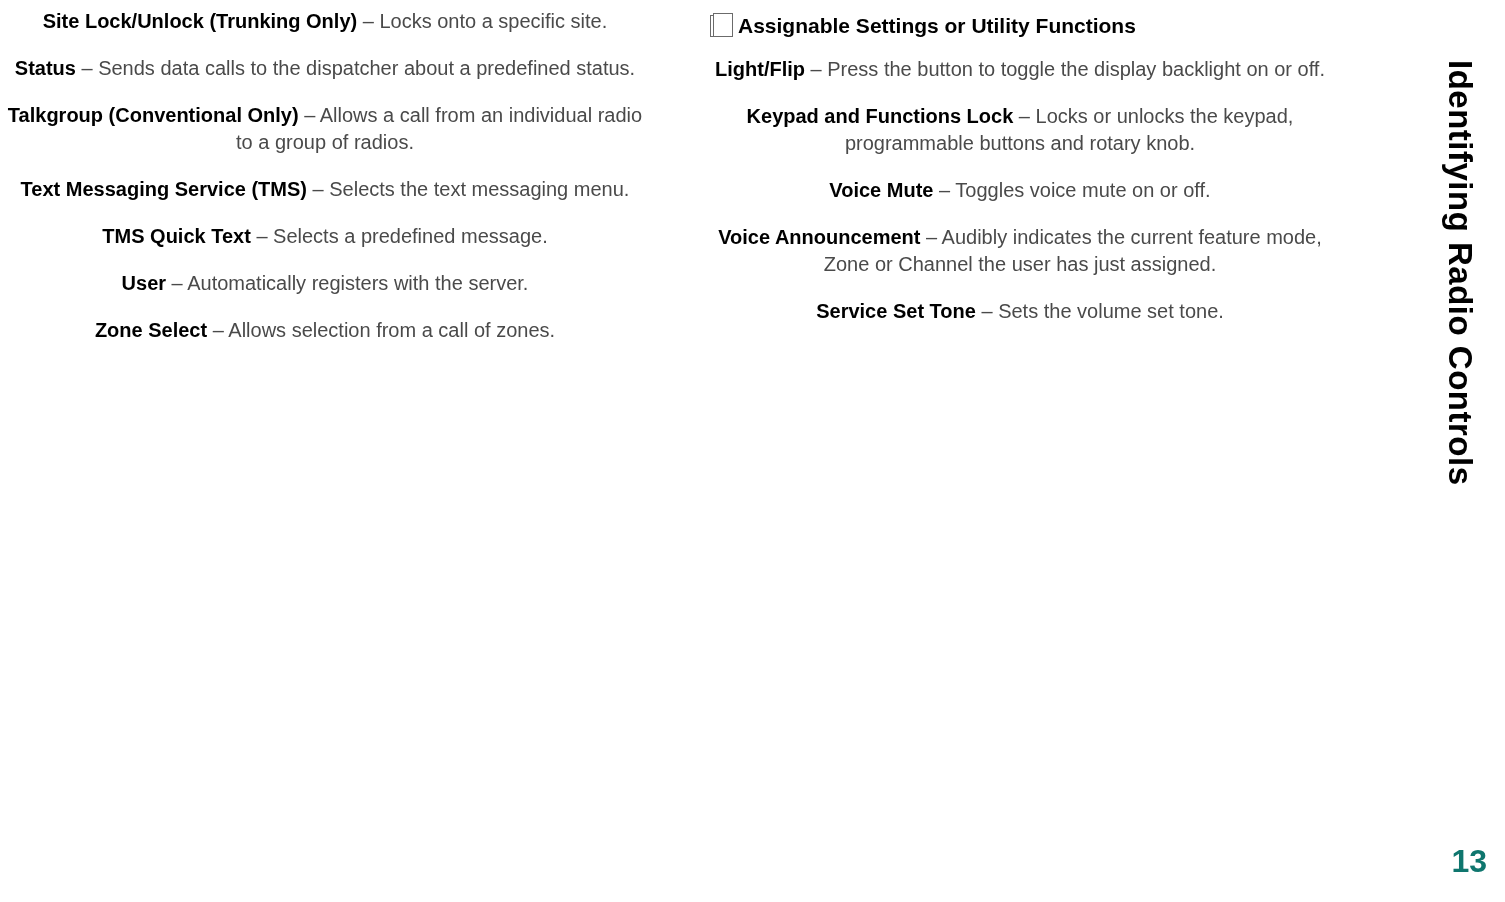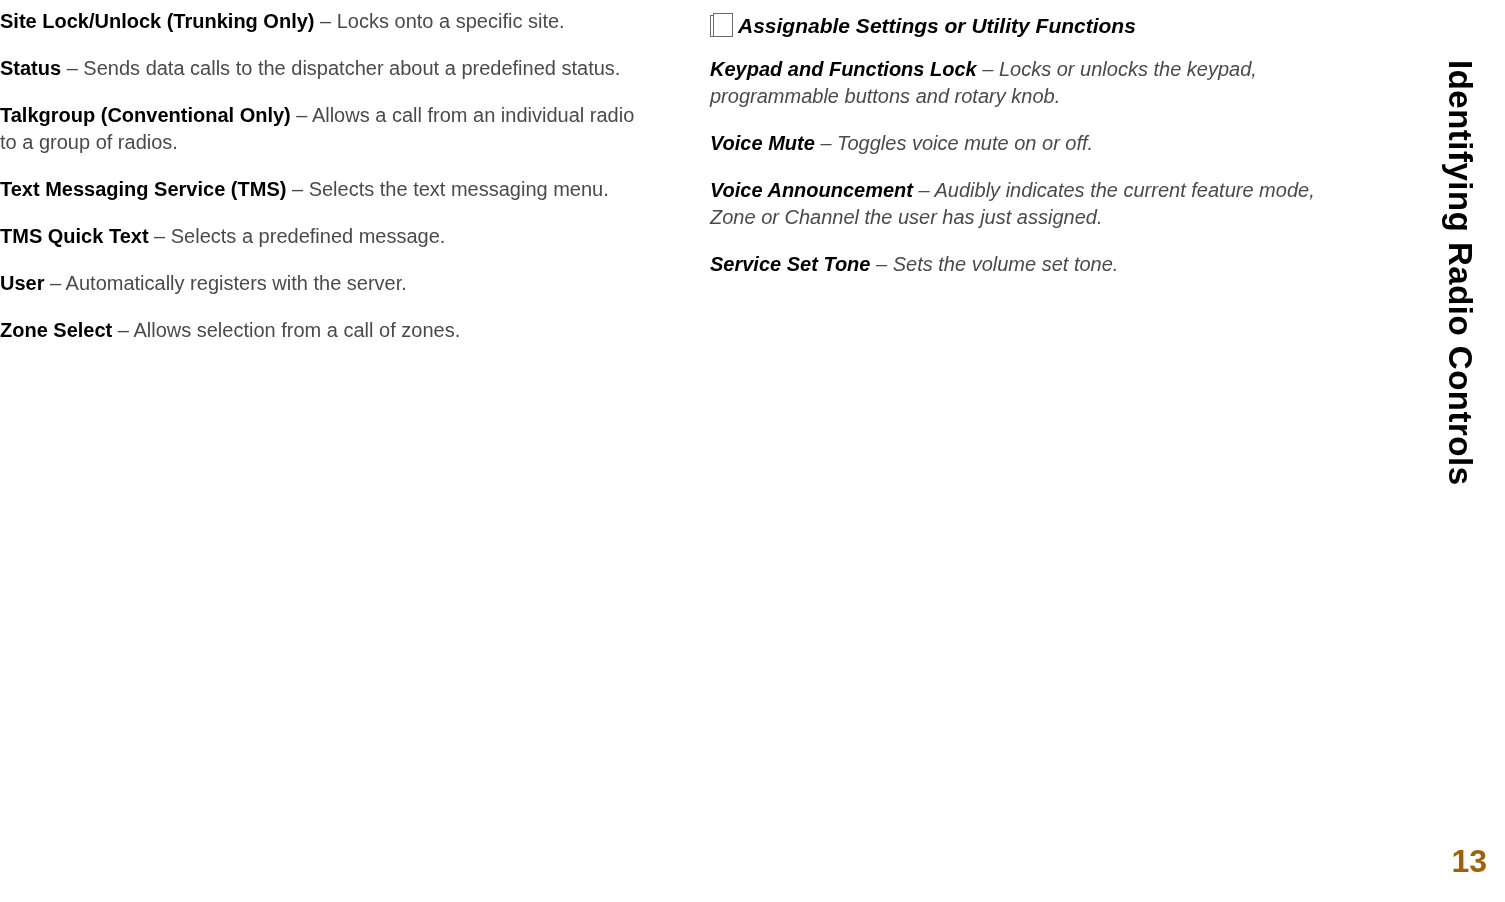--- a/index.html
+++ b/index.html
@@ -11,31 +11,31 @@
       width: 1505px;
       height: 902px;
       background: #ffffff;
       font-family: Arial, Helvetica, sans-serif;
       position: relative;
       color: #000000;
     }
     .content {
       display: flex;
       padding: 0 80px 0 0;
+      text-align: center;
     }
     .column {
       padding: 8px 30px 0 0;
     }
     .column-left {
       width: 680px;
     }
     .column-right {
       width: 680px;
       padding-left: 30px;
-      font-style: italic;
     }
     .entry {
       margin-bottom: 20px;
       font-size: 20px;
       line-height: 1.35;
       color: #4a4a4a;
     }
     .term {
       font-weight: bold;
       color: #000000;
@@ -88,21 +88,21 @@
       letter-spacing: 0.5px;
       color: #000000;
       font-family: Arial, Helvetica, sans-serif;
     }
     .page-number {
       position: absolute;
       right: 18px;
       bottom: 22px;
       font-size: 32px;
       font-weight: bold;
-      color: #a16207;
+      color: #0f766e;
     }
   </style>
 </head>
 <body>
 
 <div class="content">
   <div class="column column-left">
     <p class="entry">
       <span class="term">Site Lock/Unlock (Trunking Only)</span><span> – Locks onto a specific site.</span>
     </p>
@@ -125,20 +125,23 @@
       <span class="term">Zone Select</span><span> – Allows selection from a call of zones.</span>
     </p>
   </div>
 
   <div class="column column-right">
     <div class="section-heading">
       <span class="section-icon"></span>
       <span class="section-title">Assignable Settings or Utility Functions</span>
     </div>
     <p class="entry">
+      <span class="term">Light/Flip</span><span> – Press the button to toggle the display backlight on or off.</span>
+    </p>
+    <p class="entry">
       <span class="term">Keypad and Functions Lock</span><span> – Locks or unlocks the keypad, programmable buttons and rotary knob.</span>
     </p>
     <p class="entry">
       <span class="term">Voice Mute</span><span> – Toggles voice mute on or off.</span>
     </p>
     <p class="entry">
       <span class="term">Voice Announcement</span><span> – Audibly indicates the current feature mode, Zone or Channel the user has just assigned.</span>
     </p>
     <p class="entry">
       <span class="term">Service Set Tone</span><span> – Sets the volume set tone.</span>

